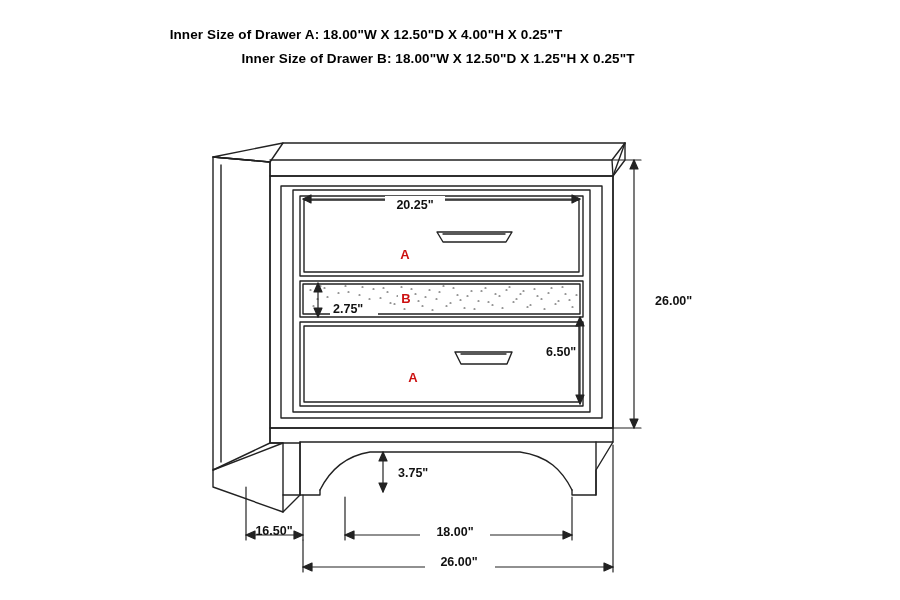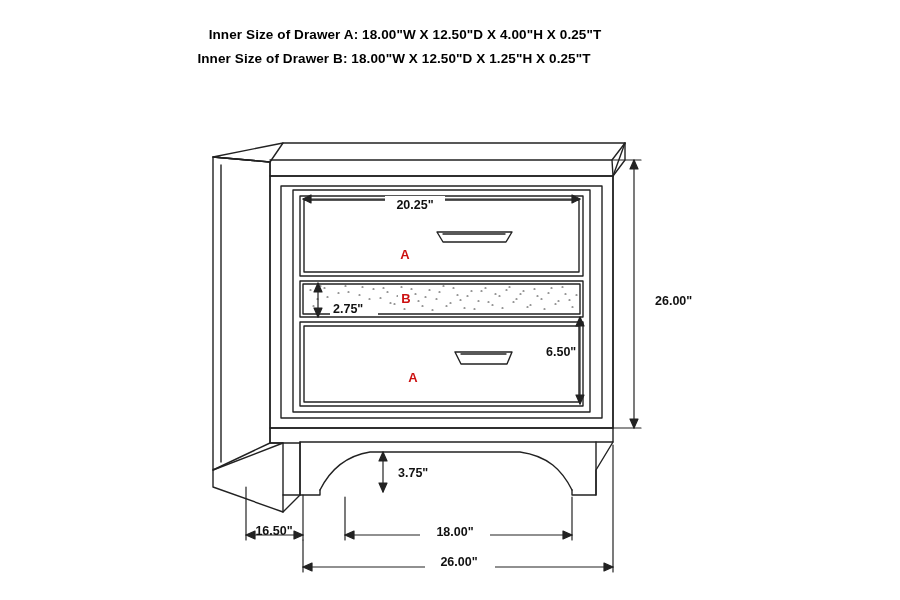--- a/index.html
+++ b/index.html
@@ -12,22 +12,22 @@
   }
   #stage{position:absolute;left:0;top:0;width:900px;height:600px;}
   .hdr{
     position:absolute;left:0;top:0;width:900px;
     text-align:center;
     font-weight:bold;
     font-size:13.5px;
     color:#000;
     letter-spacing:0.1px;
   }
-  .hdr .line1{position:absolute;left:0;top:27px;width:732px;margin-left:39px;}
-  .hdr .line2{position:absolute;left:0;top:51px;width:788px;}
+  .hdr .line1{position:absolute;left:0;top:27px;width:732px;}
+  .hdr .line2{position:absolute;left:0;top:51px;width:788px;padding-left:44px;}
   svg{position:absolute;left:0;top:0;}
   text{font-family:"Liberation Sans", sans-serif;}
   .dim{font-size:12.5px;font-weight:bold;fill:#111;}
   .lbl{font-size:13px;font-weight:bold;fill:#cc1111;}
 </style>
 </head>
 <body>
 
 <div id="stage">
 

